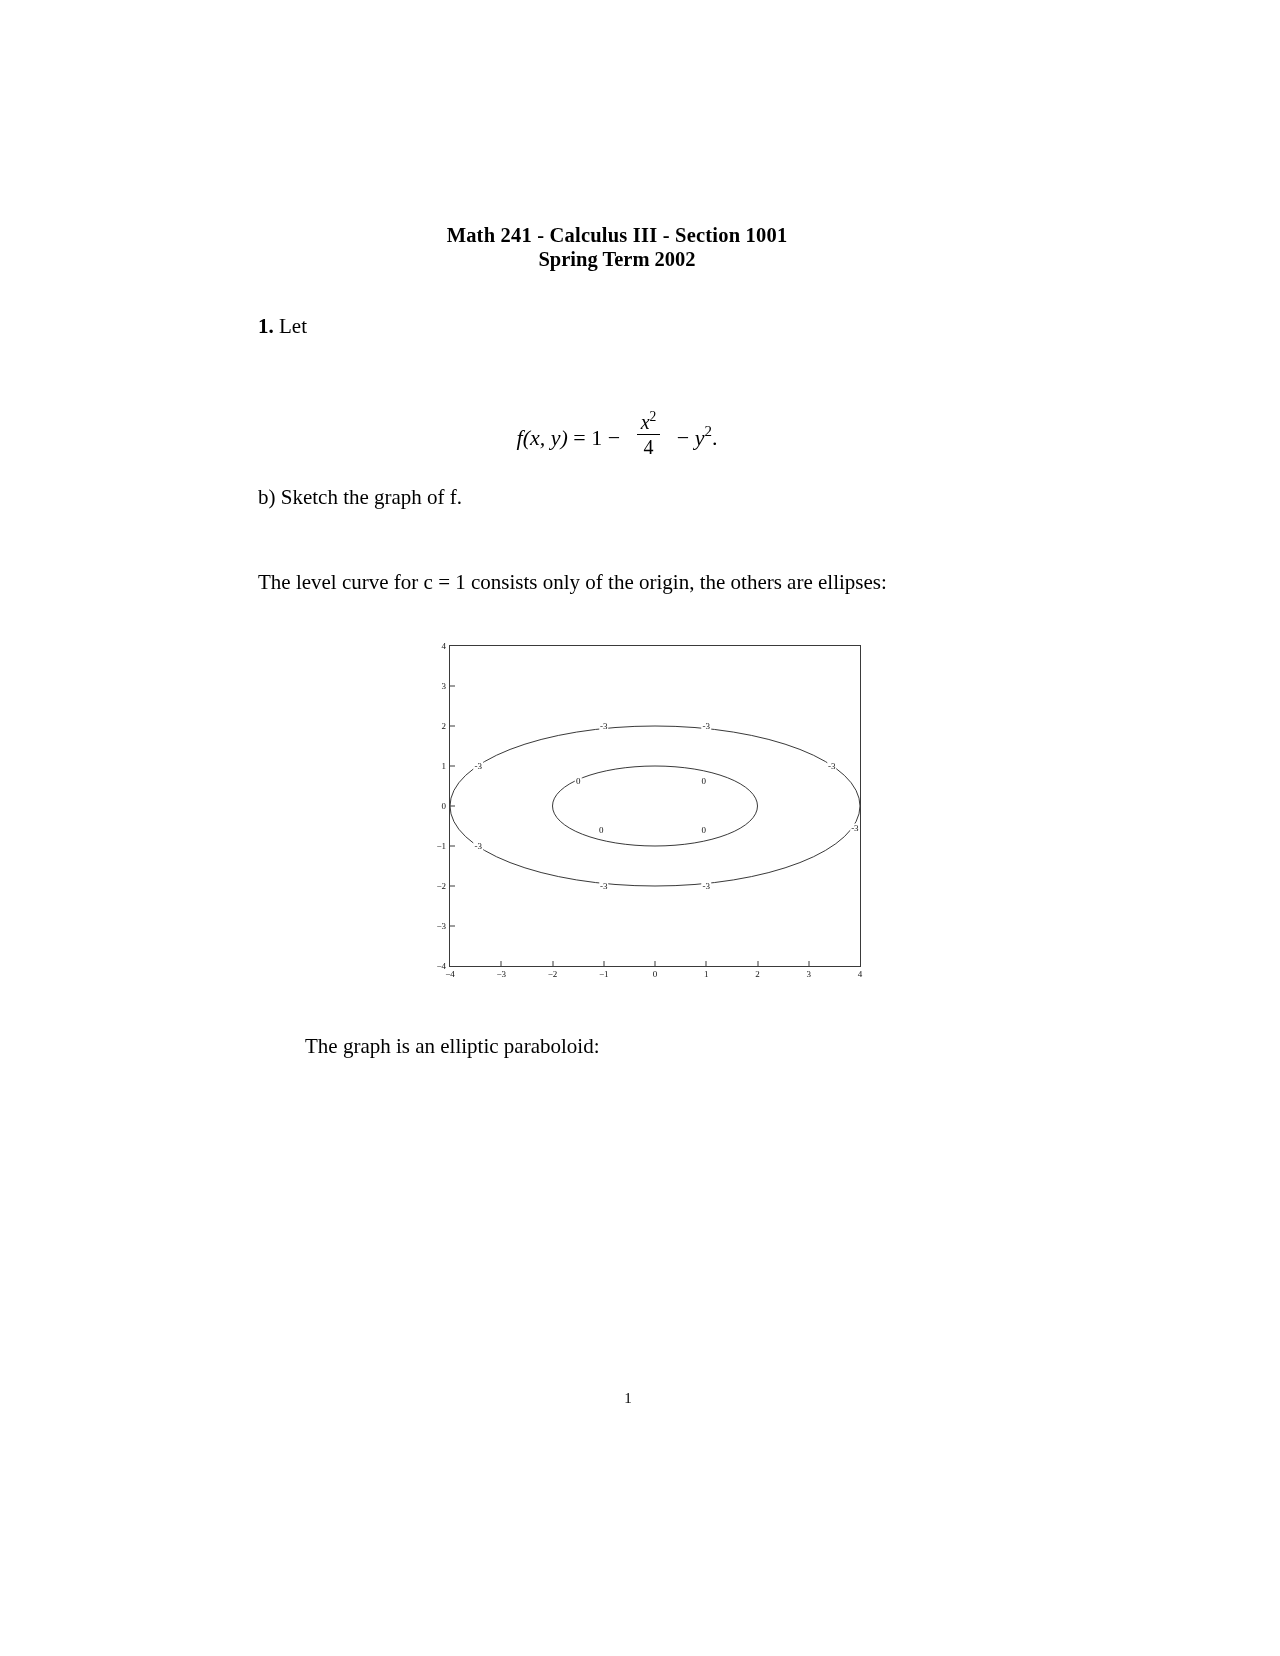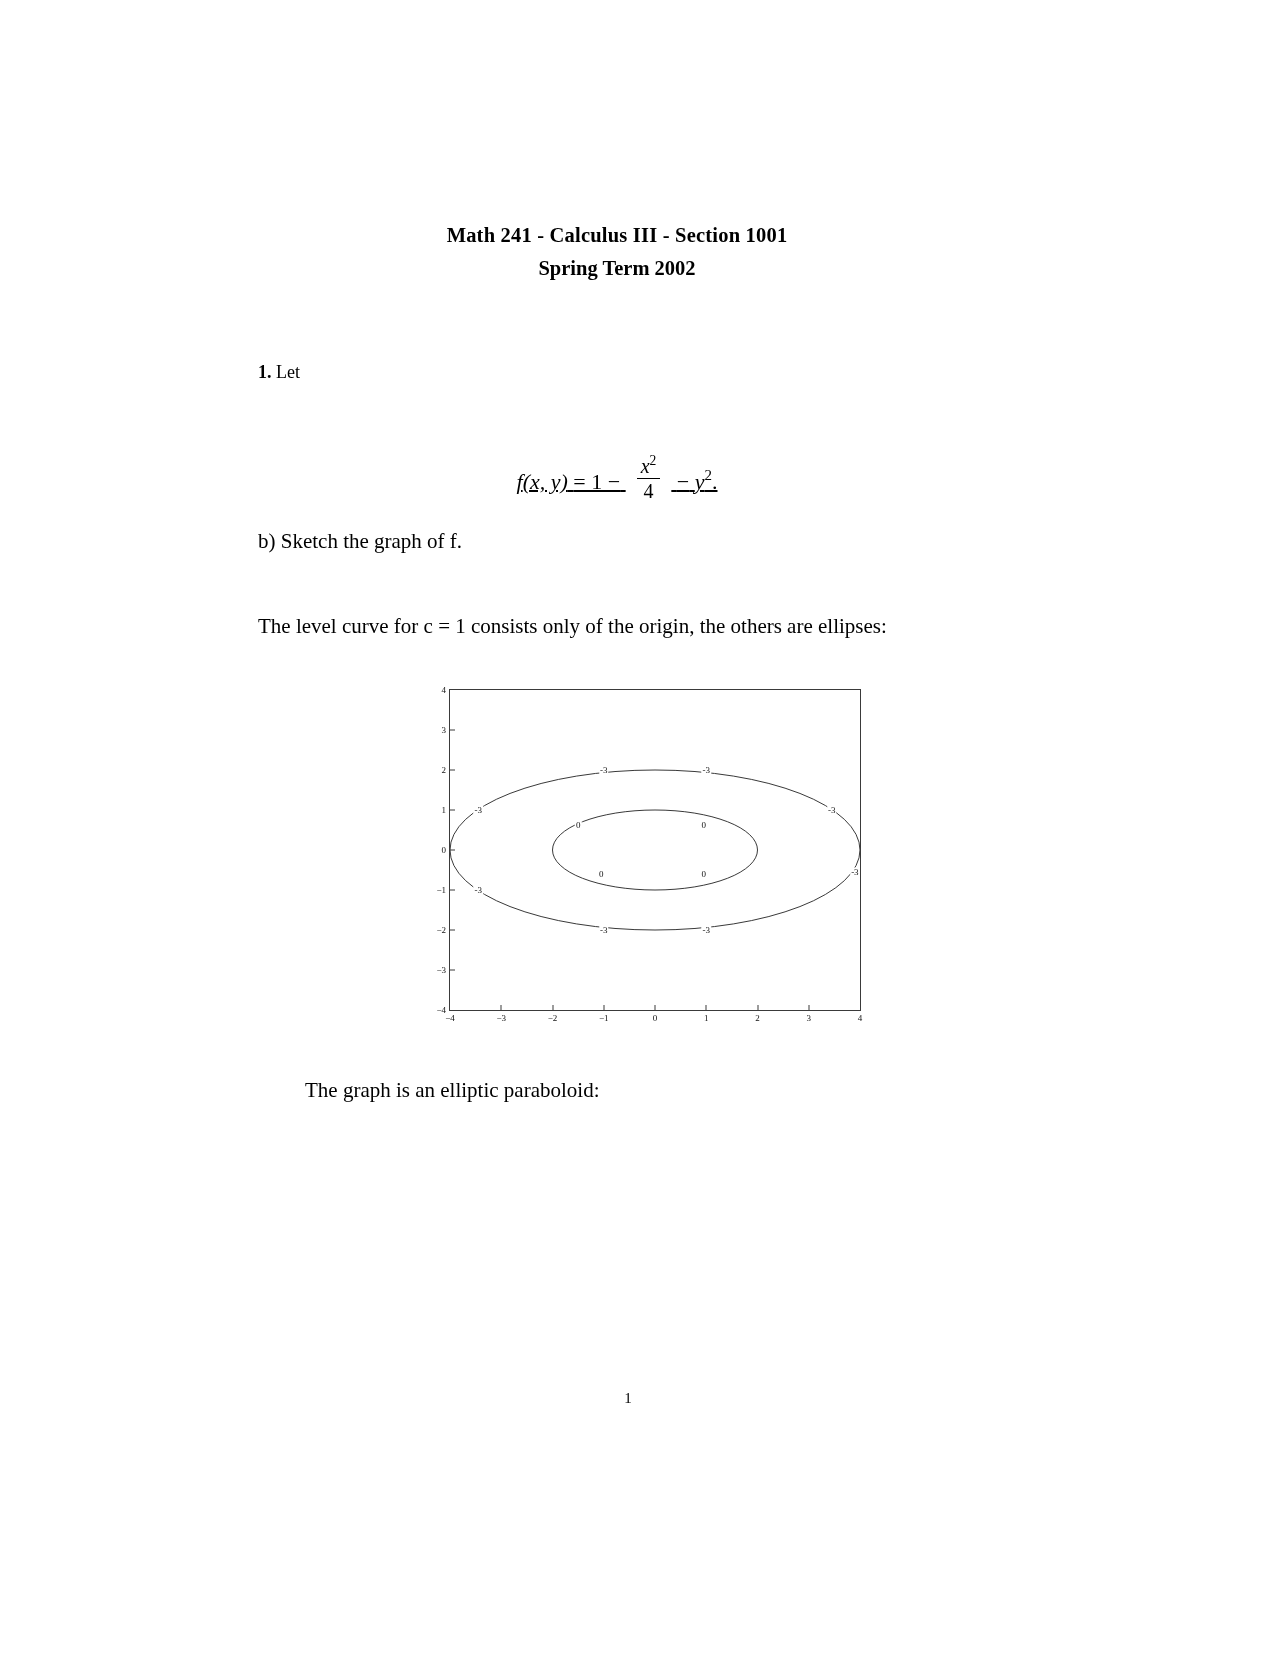--- a/index.html
+++ b/index.html
@@ -31,46 +31,45 @@
     text-align: center;
     font-weight: bold;
     font-size: 20.5px;
     letter-spacing: 0.2px;
     line-height: 1.0;
   }
   .hdr2 {
     text-align: center;
     font-weight: bold;
     font-size: 20.5px;
-    margin-top: 11px;
+    margin-top: 2px;
   }
   .title {
     text-align: center;
     font-weight: bold;
     font-size: 27px;
     margin-top: 43px;
     letter-spacing: 0.3px;
   }
   .subtitle {
     text-align: center;
     font-weight: bold;
     font-size: 20.5px;
     margin-top: 40px;
   }
   .problem {
-    margin-top: 82px;
-    font-size: 18px;
+    margin-top: 43px;
+    font-size: 21px;
   }
   .problem b { font-weight: bold; }
 
   .formula {
     margin-top: 70px;
     text-align: center;
     font-size: 22px;
-    text-decoration: underline;
   }
   .math-italic { font-style: italic; font-family: "Liberation Serif", serif; }
   .frac {
     display: inline-block;
     vertical-align: -0.45em;
     text-align: center;
     margin: 0 11px;
   }
   .frac .num {
     display: block;

